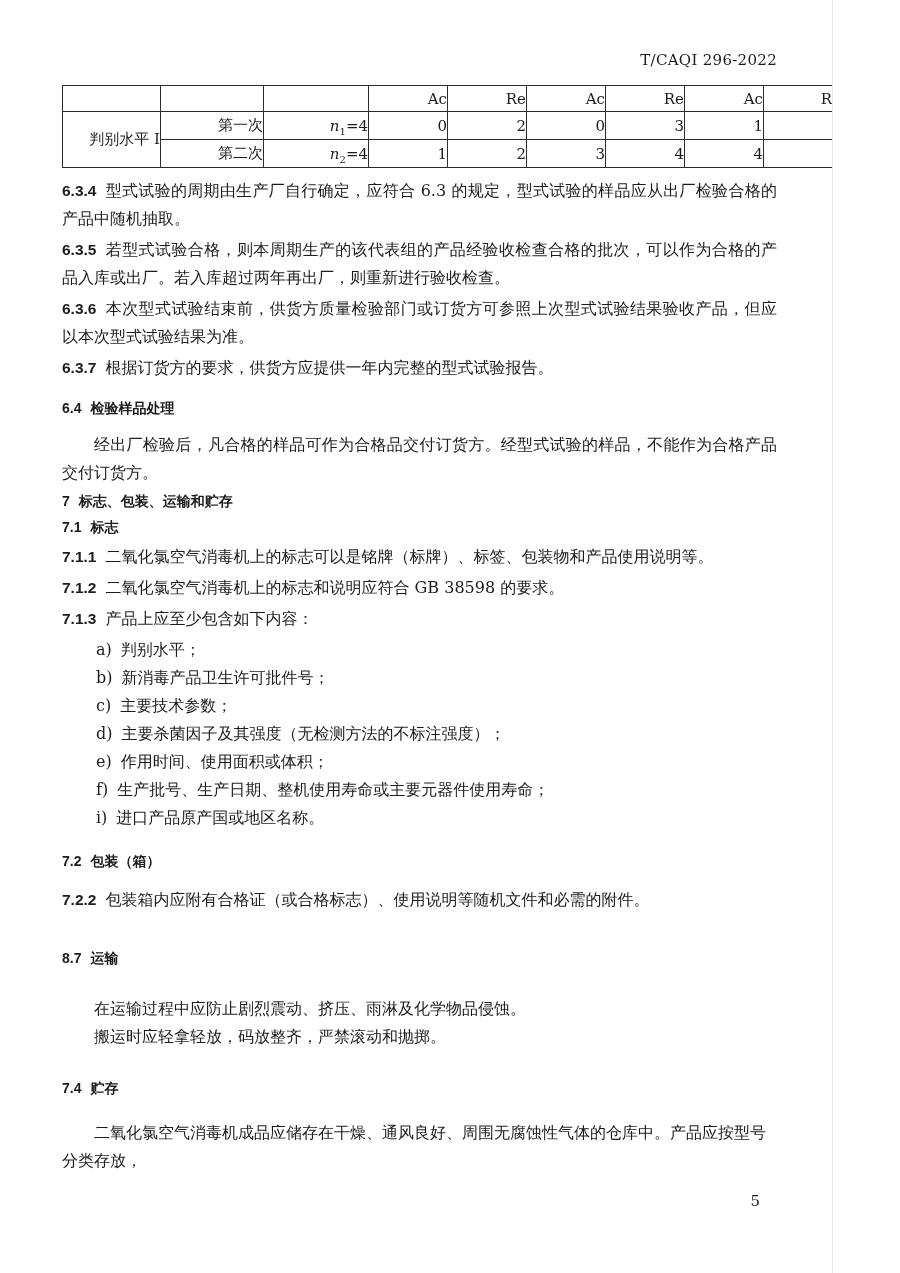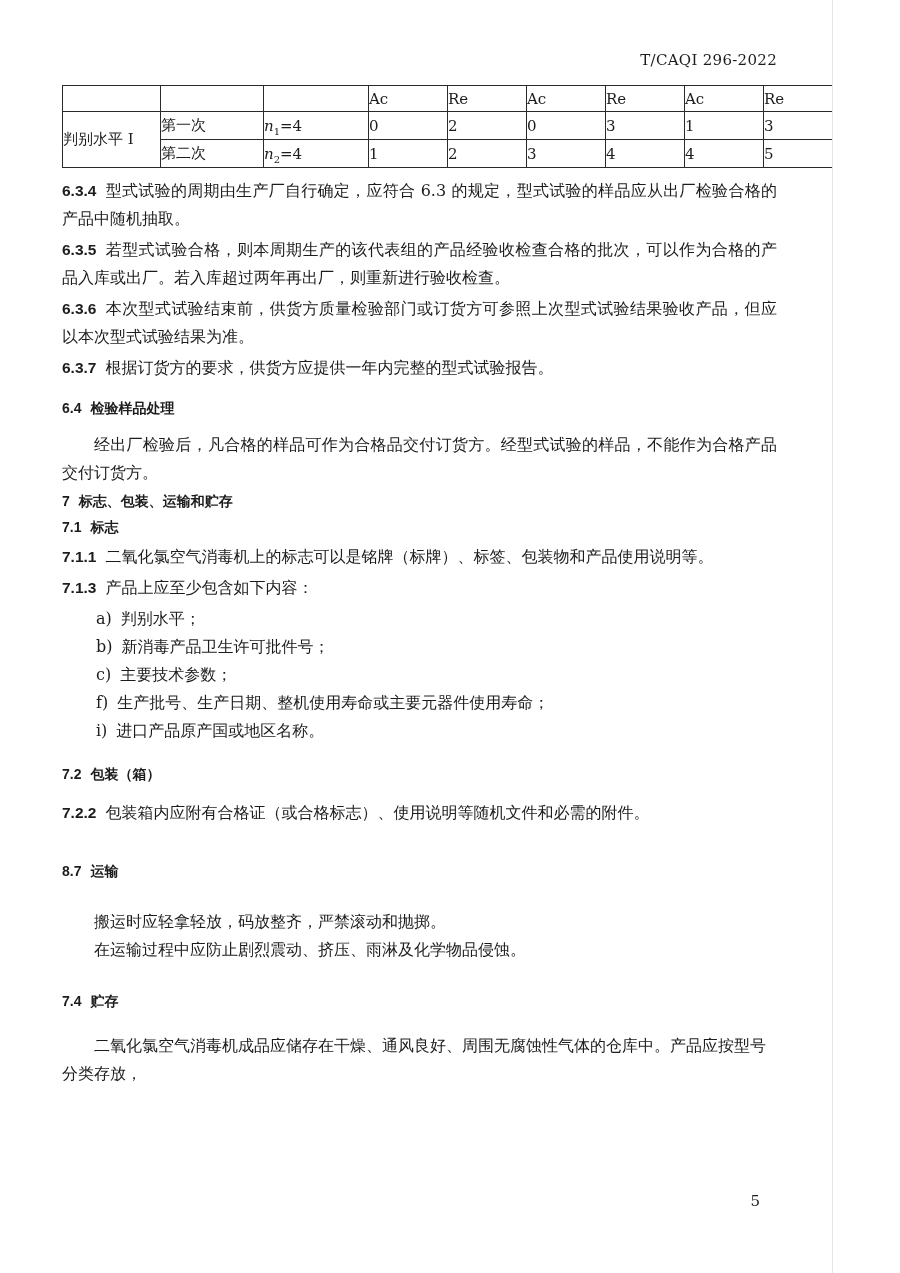--- a/index.html
+++ b/index.html
@@ -25,21 +25,21 @@
   }
   
   table.sampling {
     border-collapse: collapse;
     table-layout: fixed;
     width: 779px;
     margin-bottom: 9px;
   }
   table.sampling td {
     border: 1.5px solid #2b2b2b;
-    text-align: left;
+    text-align: right;
     vertical-align: middle;
     font-size: 15px;
     padding: 0;
     overflow: hidden;
   }
   tr.t-head td { height: 25px; }
   tr.t-row td { height: 27px; }
   .nvar { font-style: italic; font-family: "DejaVu Serif", "Liberation Serif", serif; }
   table.sampling sub { font-size: 10px; line-height: 0; }
   
@@ -154,33 +154,36 @@
   <p class="clause"><span class="cnum">6.3.6</span><span>本次型式试验结束前，供货方质量检验部门或订货方可参照上次型式试验结果验收产品，但应以本次型式试验结果为准。</span></p>
   <p class="clause"><span class="cnum">6.3.7</span><span>根据订货方的要求，供货方应提供一年内完整的型式试验报告。</span></p>
 
   <h3 class="heading h-64"><span class="hnum">6.4</span><span>检验样品处理</span></h3>
   <p class="indent-para">经出厂检验后，凡合格的样品可作为合格品交付订货方。经型式试验的样品，不能作为合格产品交付订货方。</p>
 
   <h3 class="heading h-7"><span class="hnum">7</span><span>标志、包装、运输和贮存</span></h3>
 
   <h3 class="heading h-71"><span class="hnum">7.1</span><span>标志</span></h3>
   <p class="clause"><span class="cnum">7.1.1</span><span>二氧化氯空气消毒机上的标志可以是铭牌（标牌）、标签、包装物和产品使用说明等。</span></p>
+  <p class="clause"><span class="cnum">7.1.2</span><span>二氧化氯空气消毒机上的标志和说明应符合 GB 38598 的要求。</span></p>
   <p class="clause"><span class="cnum">7.1.3</span><span>产品上应至少包含如下内容：</span></p>
 
   <p class="list-item"><span class="li-marker">a)</span><span>判别水平；</span></p>
   <p class="list-item"><span class="li-marker">b)</span><span>新消毒产品卫生许可批件号；</span></p>
   <p class="list-item"><span class="li-marker">c)</span><span>主要技术参数；</span></p>
+  <p class="list-item"><span class="li-marker">d)</span><span>主要杀菌因子及其强度（无检测方法的不标注强度）；</span></p>
+  <p class="list-item"><span class="li-marker">e)</span><span>作用时间、使用面积或体积；</span></p>
   <p class="list-item"><span class="li-marker">f)</span><span>生产批号、生产日期、整机使用寿命或主要元器件使用寿命；</span></p>
   <p class="list-item"><span class="li-marker">i)</span><span>进口产品原产国或地区名称。</span></p>
 
   <h3 class="heading h-72"><span class="hnum">7.2</span><span>包装（箱）</span></h3>
   <p class="clause"><span class="cnum">7.2.2</span><span>包装箱内应附有合格证（或合格标志）、使用说明等随机文件和必需的附件。</span></p>
 
   <h3 class="heading h-73"><span class="hnum">8.7</span><span>运输</span></h3>
+  <p class="plain-line">在运输过程中应防止剧烈震动、挤压、雨淋及化学物品侵蚀。</p>
   <p class="plain-line">搬运时应轻拿轻放，码放整齐，严禁滚动和抛掷。</p>
-  <p class="plain-line">在运输过程中应防止剧烈震动、挤压、雨淋及化学物品侵蚀。</p>
 
   <h3 class="heading h-74"><span class="hnum">7.4</span><span>贮存</span></h3>
   <p class="plain-line">二氧化氯空气消毒机成品应储存在干燥、通风良好、周围无腐蚀性气体的仓库中。产品应按型号分类存放，</p>
 
   <div class="page-number">5</div>
 
 </div>
 
 </body></html>

